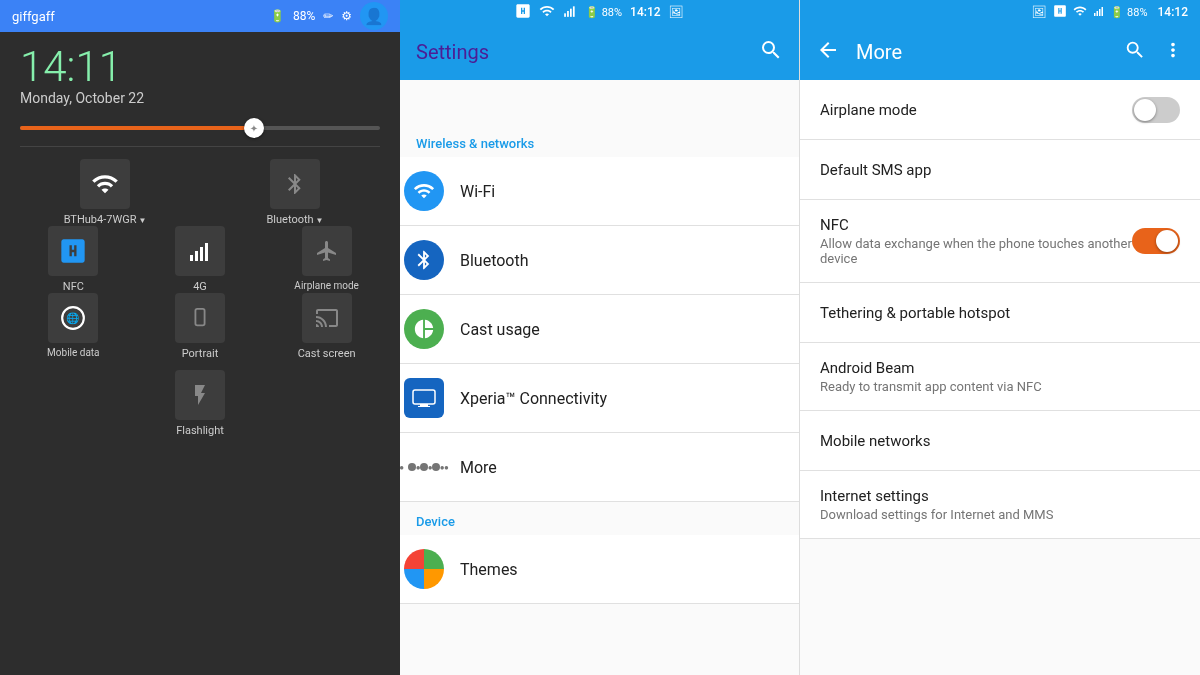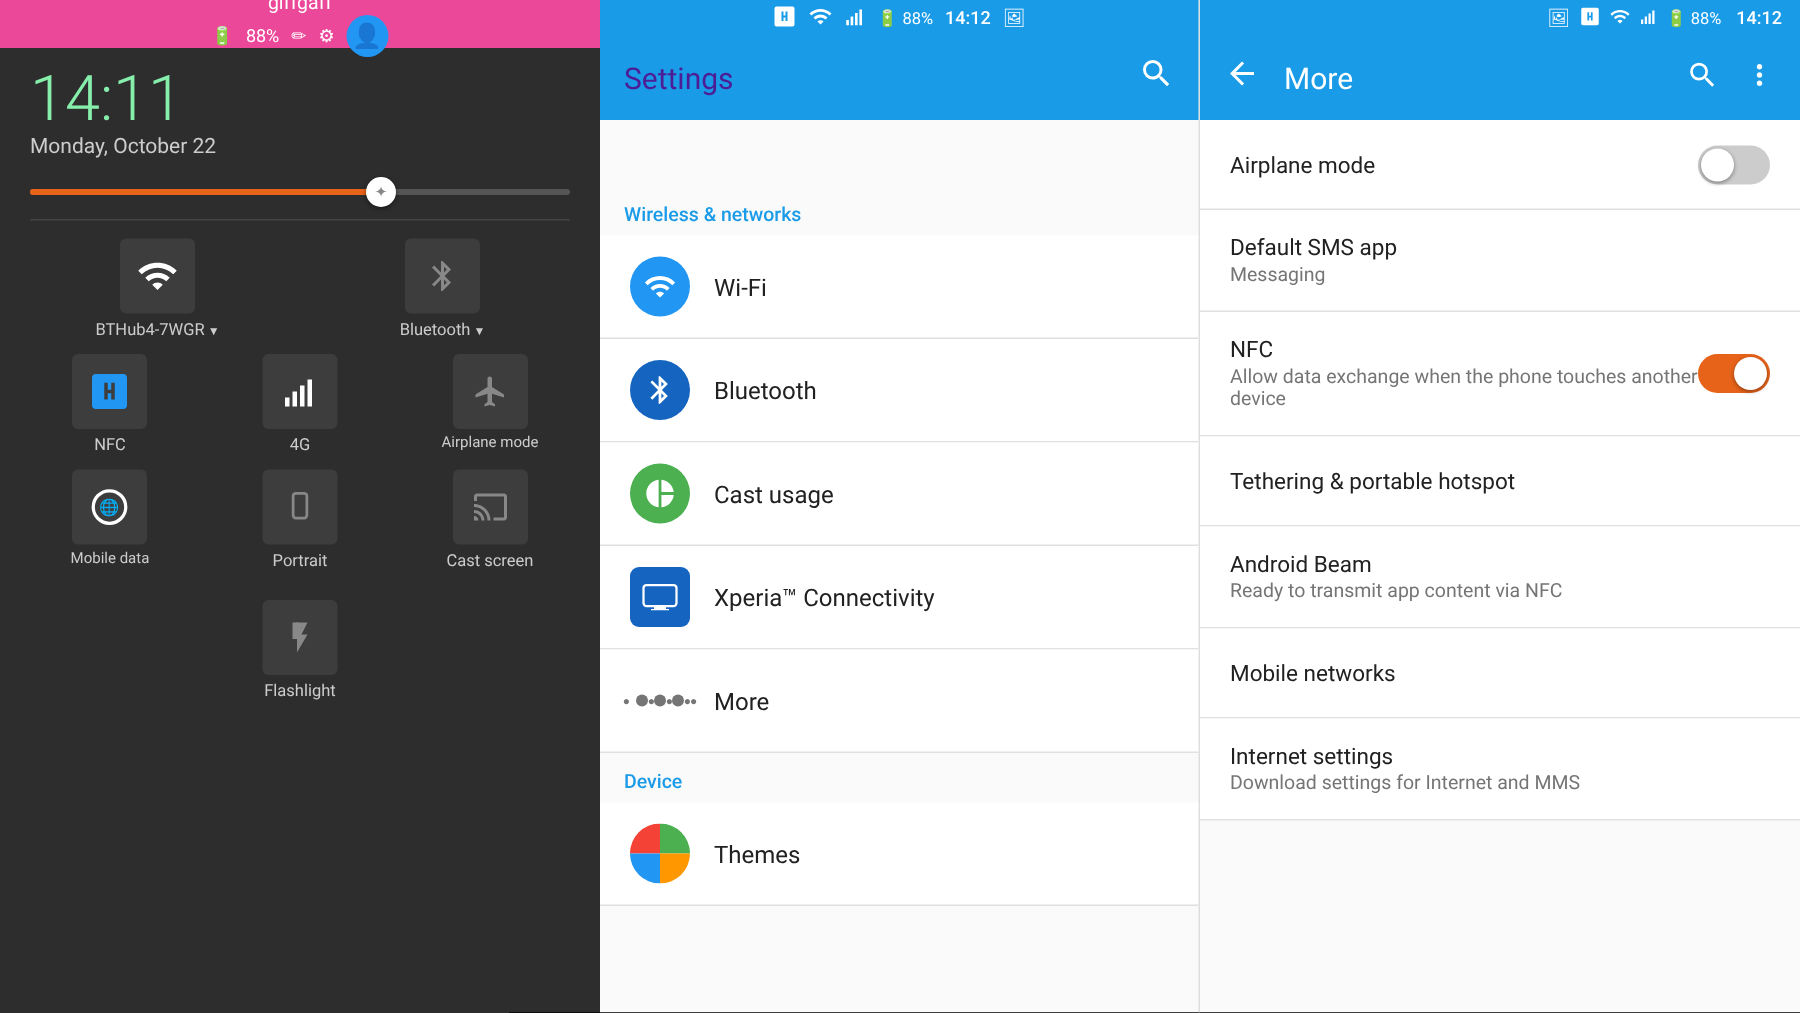--- a/index.html
+++ b/index.html
@@ -11,26 +11,25 @@
       height: 675px;
       background: #2d2d2d;
       display: flex;
       flex-direction: column;
       color: #fff;
       flex-shrink: 0;
     }
 
     .status-bar-left {
       display: flex;
-      justify-content: center;
+      justify-content: space-between;
       align-items: center;
       padding: 6px 12px;
-      background: #ec4899;
+      background: #3b82f6;
       height: 32px;
-      flex-direction: column;
     }
 
     .status-bar-left .carrier { font-size: 13px; color: #fff; }
     .status-bar-left .status-icons { display: flex; align-items: center; gap: 8px; font-size: 12px; color: #fff; }
 
     .time-section {
       padding: 14px 20px 10px;
     }
     .time-section .time { font-size: 42px; font-weight: 300; color: #86efac; line-height: 1; }
     .time-section .date { font-size: 14px; color: #ccc; margin-top: 2px; }
@@ -71,21 +70,20 @@
       color: #888;
     }
 
     .divider { height: 1px; background: #444; margin: 0 20px; }
 
     
     .quick-toggles {
       padding: 12px 10px;
       display: flex;
       flex-direction: column;
-      gap: 10px;
     }
 
     .toggle-row {
       display: flex;
       justify-content: space-around;
     }
 
     .toggle-item {
       display: flex;
       flex-direction: column;
@@ -162,21 +160,21 @@
       font-size: 13px;
       color: #1a9be8;
       font-weight: 500;
     }
 
     .settings-list { overflow: hidden; flex: 1; margin-top: 44px; }
 
     .settings-item {
       display: flex;
       align-items: center;
-      padding: 14px 20px;
+      padding: 14px 4px;
       border-bottom: 1px solid #e0e0e0;
       background: #fff;
       cursor: pointer;
     }
 
     .settings-item .item-icon {
       width: 40px;
       height: 40px;
       border-radius: 50%;
       display: flex;
@@ -601,21 +599,20 @@
     <div class="more-item">
       <div class="item-content">
         <div class="item-title">Airplane mode</div>
       </div>
       <div class="toggle-switch off"></div>
     </div>
 
     <div class="more-item">
       <div class="item-content">
         <div class="item-title">Default SMS app</div>
-        <div class="item-subtitle">Messaging</div>
       </div>
     </div>
 
     <div class="more-item">
       <div class="item-content">
         <div class="item-title">NFC</div>
         <div class="item-subtitle">Allow data exchange when the phone touches another device</div>
       </div>
       <div class="toggle-switch on"></div>
     </div>

